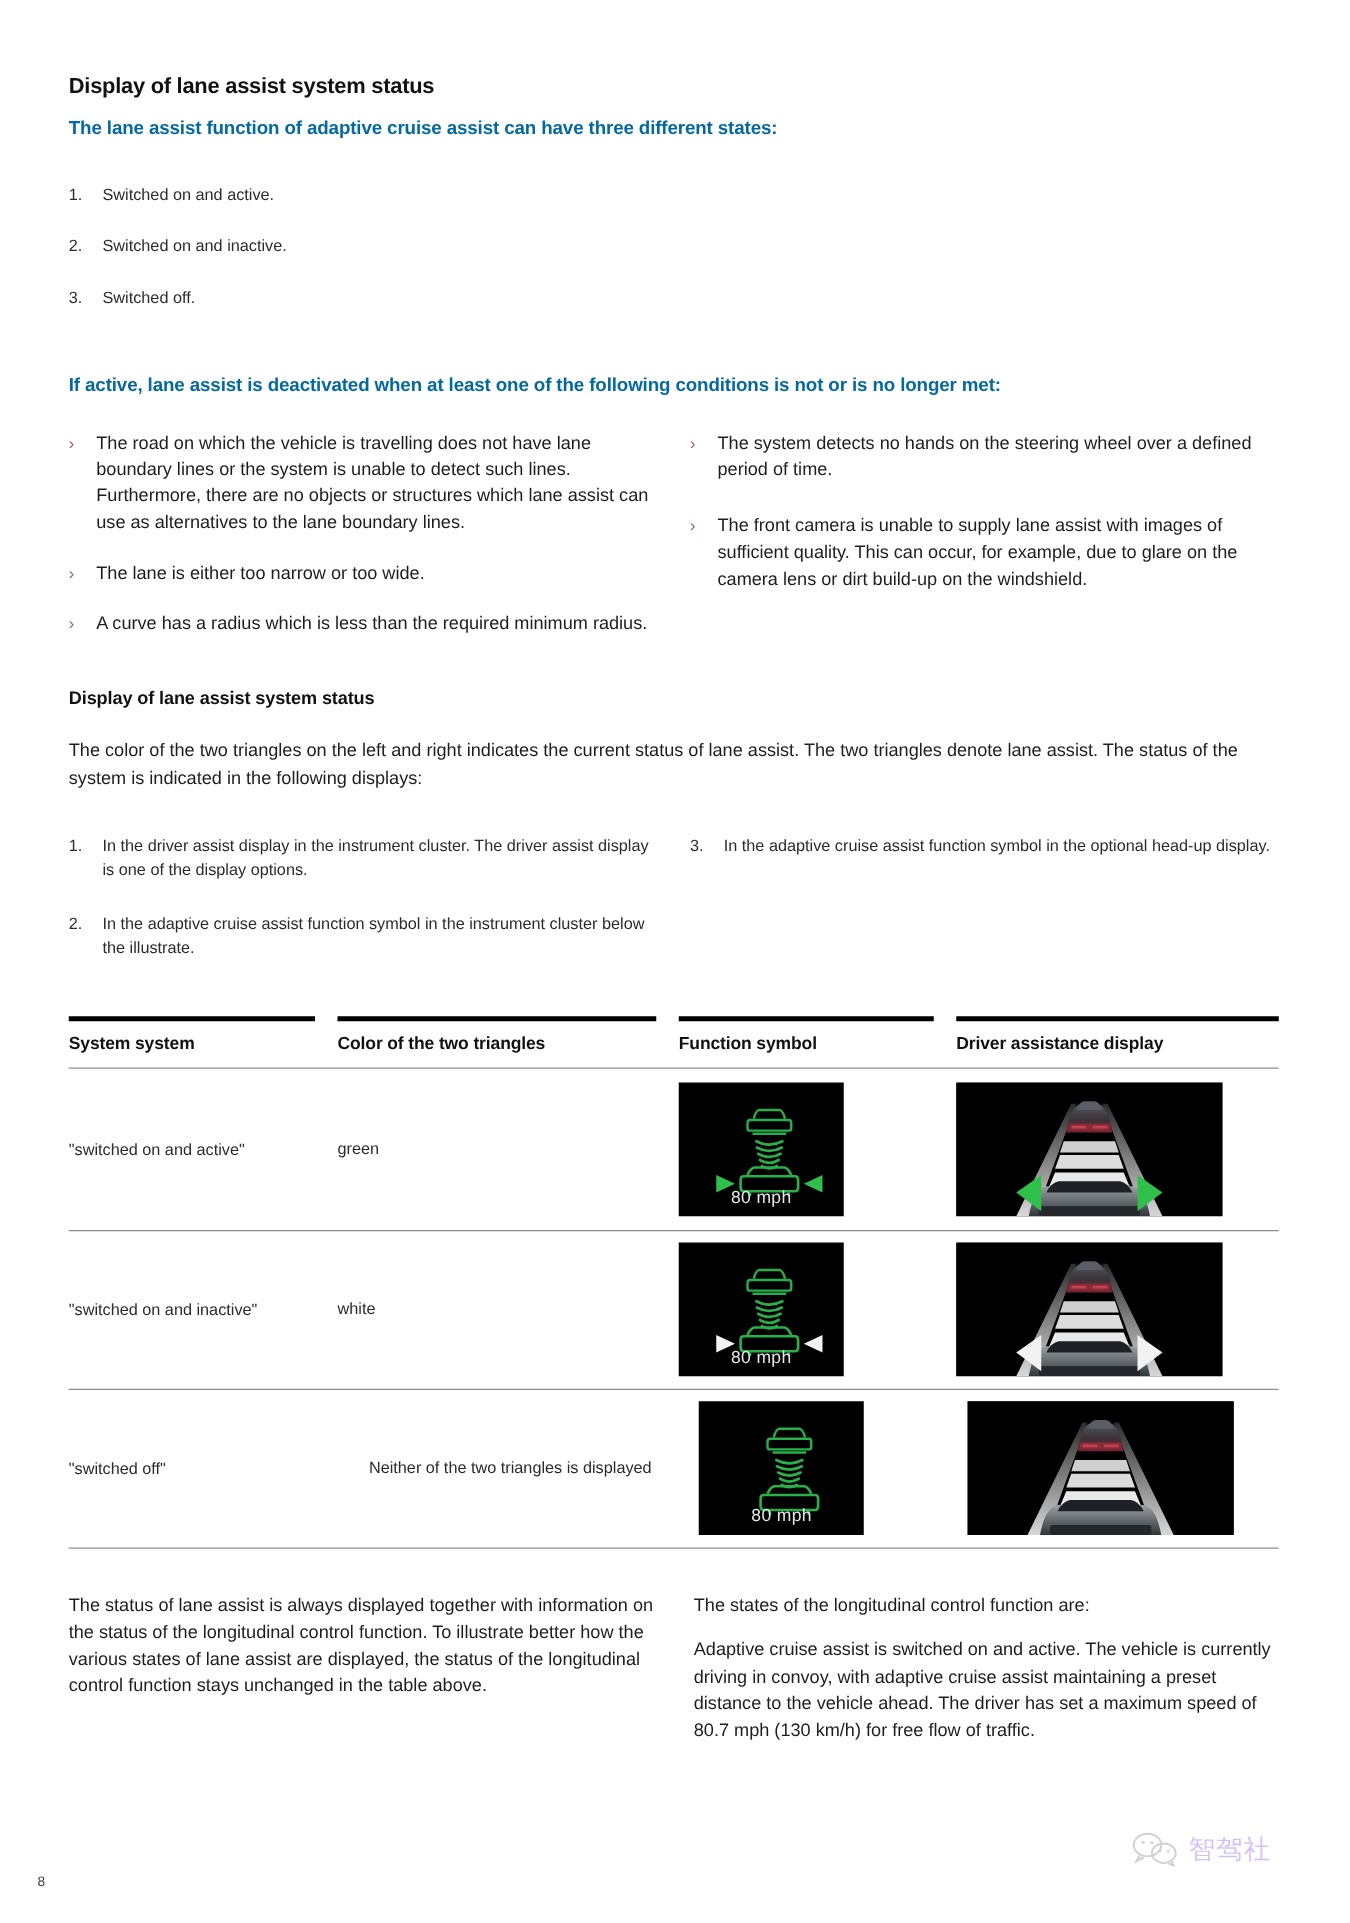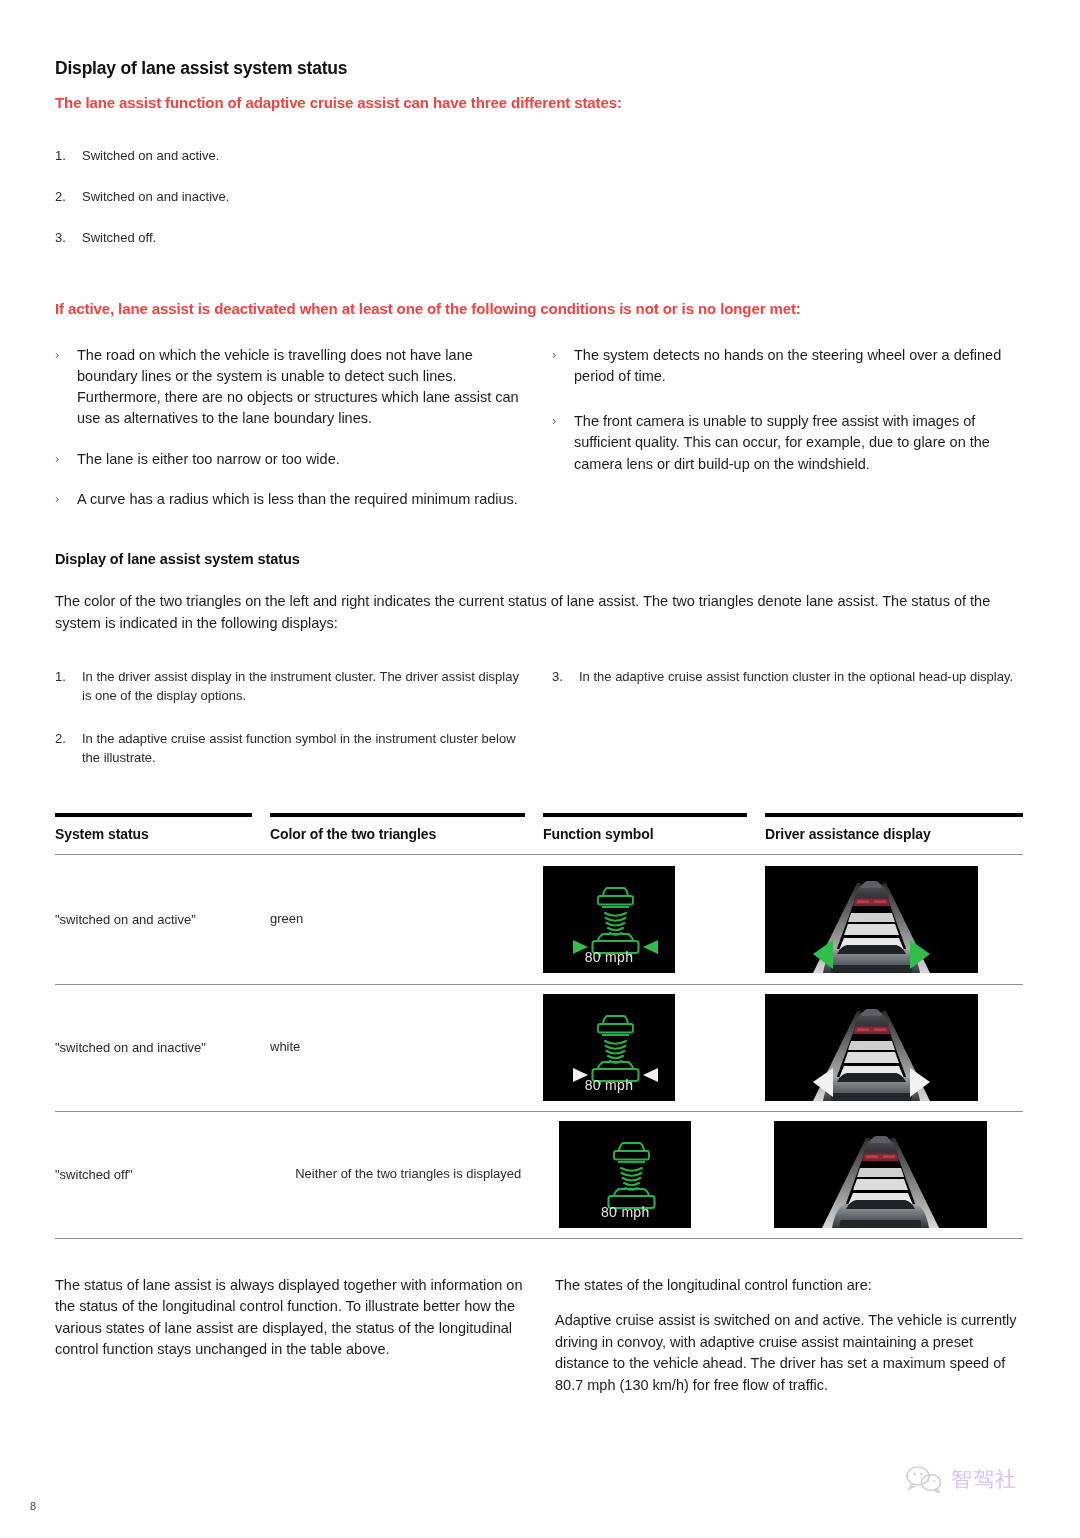--- a/index.html
+++ b/index.html
@@ -33,21 +33,21 @@
     letter-spacing: -0.2px;
     margin: 0;
     padding-top: 58px;
     color: #111111;
   }
   p.lead {
     font-size: 15px;
     font-weight: bold;
     letter-spacing: -0.1px;
     margin: 15px 0 0 0;
-    color: #ef4444;
+    color: #0369a1;
   }
   h2.sub-title {
     font-size: 14.5px;
     font-weight: bold;
     letter-spacing: -0.1px;
     margin: 0;
     color: #111111;
   }
 
   
@@ -245,21 +245,21 @@
           <span class="txt">A curve has a radius which is less than the required minimum radius.</span>
         </div>
       </div>
       <div class="col">
         <div class="chev-item" style="margin-bottom:24px;">
           <span class="chev">›</span>
           <span class="txt">The system detects no hands on the steering wheel over a defined period of time.</span>
         </div>
         <div class="chev-item">
           <span class="chev">›</span>
-          <span class="txt">The front camera is unable to supply free assist with images of sufficient quality. This can occur, for example, due to glare on the camera lens or dirt build-up on the windshield.</span>
+          <span class="txt">The front camera is unable to supply lane assist with images of sufficient quality. This can occur, for example, due to glare on the camera lens or dirt build-up on the windshield.</span>
         </div>
       </div>
     </div>
 
     <h2 class="sub-title" style="margin-top:22px;">Display of lane assist system status</h2>
     <p class="body" style="margin-top:24px;">The color of the two triangles on the left and right indicates the current status of lane assist. The two triangles denote lane assist. The status of the system is indicated in the following displays:</p>
 
     <div class="two-col" style="margin-top:34px;">
       <div class="col">
         <div class="numlist-item" style="margin-bottom:24px;">
@@ -267,31 +267,31 @@
           <span class="txt">In the driver assist display in the instrument cluster. The driver assist display is one of the display options.</span>
         </div>
         <div class="numlist-item">
           <span class="num">2.</span>
           <span class="txt">In the adaptive cruise assist function symbol in the instrument cluster below the illustrate.</span>
         </div>
       </div>
       <div class="col">
         <div class="numlist-item">
           <span class="num">3.</span>
-          <span class="txt">In the adaptive cruise assist function cluster in the optional head-up display.</span>
+          <span class="txt">In the adaptive cruise assist function symbol in the optional head-up display.</span>
         </div>
       </div>
     </div>
 
     <div class="tbl" style="margin-top:45px;">
 
       <div class="tbl-headrow">
         <div class="tbl-headcell" style="width:215px;">
           <div class="bar"></div>
-          <div class="lbl">System status</div>
+          <div class="lbl">System system</div>
         </div>
         <div class="tbl-headcell" style="width:273px;">
           <div class="bar"></div>
           <div class="lbl">Color of the two triangles</div>
         </div>
         <div class="tbl-headcell" style="width:222px;">
           <div class="bar"></div>
           <div class="lbl">Function symbol</div>
         </div>
         <div class="tbl-headcell" style="width:258px;padding-right:0;">

